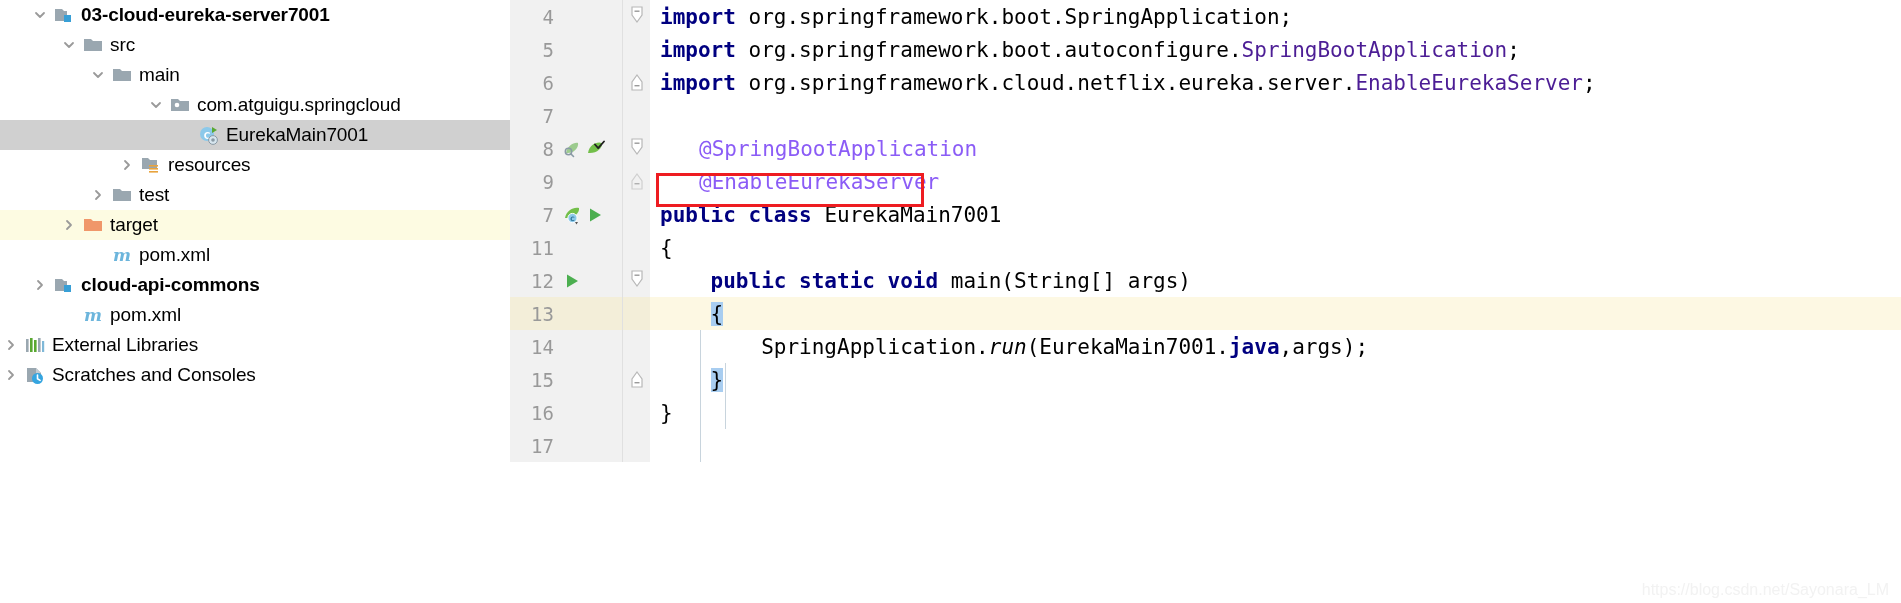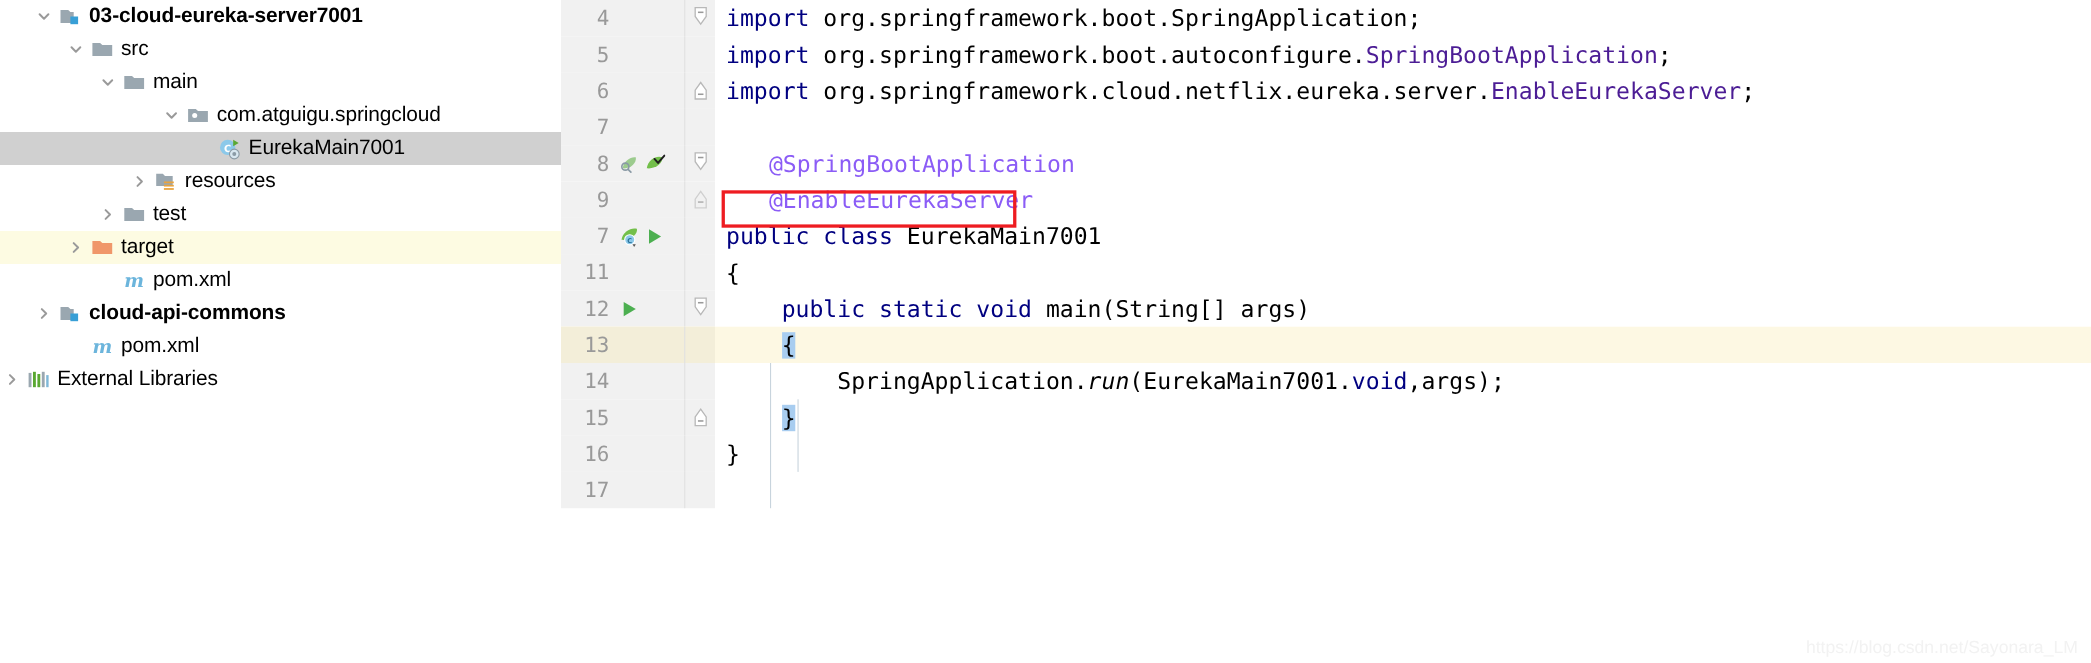--- a/index.html
+++ b/index.html
@@ -111,21 +111,21 @@
     flex:1 1 auto;
     height:33px;
     display:flex;align-items:center;
     font-size:21px;
     white-space:pre;
     padding-left:10px;
     box-sizing:border-box;
     color:#000000;
     font-family:"DejaVu Sans Mono","Liberation Mono",monospace;
   }
-  .kw{color:#000080;font-weight:normal;}
+  .kw{color:#000080;font-weight:bold;}
   .ann{color:#8b5cf6;margin-left:39px;}
   .cls{color:#4c1d95;text-align:center;}
   .plain{color:#000000;}
   .italic{font-style:italic;}
   .brace-hl{background:#a8cdf0;}
 
   
   .indent-guide{
     position:absolute;
     width:1px;
@@ -322,20 +322,37 @@
           <div class="ic">
             <svg width="22" height="22" viewBox="0 0 22 22">
               <rect x="2" y="5" width="2.6" height="13" fill="#9aa7b0"></rect>
               <rect x="6" y="4" width="2.6" height="14" fill="#5aa832"></rect>
               <rect x="10" y="6" width="2.6" height="12" fill="#5aa832"></rect>
               <rect x="14" y="4" width="2.6" height="14" fill="#9aa7b0"></rect>
               <rect x="18" y="7" width="2.2" height="11" fill="#7fb8d8"></rect>
             </svg>
           </div>
           <span class="lbl">External Libraries</span>
+        </div>
+        <div class="tree-row">
+          <div style="flex: 0 0 0px; height: 30px;"></div>
+          <div class="arrow">
+            <svg width="14" height="14" viewBox="0 0 14 14">
+              <path d="M5 3l4 4-4 4" stroke="#9a9a9a" stroke-width="1.8" fill="none" stroke-linecap="round" stroke-linejoin="round"></path>
+            </svg>
+          </div>
+          <div class="ic">
+            <svg width="22" height="22" viewBox="0 0 22 22">
+              <path d="M3 4h9l5 5v9H3z" fill="#9aa7b0"></path>
+              <path d="M12 4l5 5h-5z" fill="#c3ccd3"></path>
+              <circle cx="13.5" cy="14.5" r="5.5" fill="#35a5e0"></circle>
+              <path d="M13.5 11v3.8l2.6 1.6" stroke="#ffffff" stroke-width="1.6" fill="none" stroke-linecap="round"></path>
+            </svg>
+          </div>
+          <span class="lbl">Scratches and Consoles</span>
         </div>
       </div>
   </div>
 
   <div class="editor">
     <div class="code-area" id="code-lines">
         <div class="line">
           <div class="gutter">
             <div class="lnum">4</div>
             <div class="gicons"></div>
@@ -483,21 +500,21 @@
           </div>
           <div class="foldcol"></div>
           <div class="codetext"><span class="plain">    </span><span class="brace-hl">{</span></div>
         </div>
         <div class="line">
           <div class="gutter">
             <div class="lnum">14</div>
             <div class="gicons"></div>
           </div>
           <div class="foldcol"></div>
-          <div class="codetext"><span class="plain">        </span><span class="plain">SpringApplication.</span><span class="italic">run</span><span class="plain">(EurekaMain7001.</span><span class="kw">void</span><span class="plain">,args);</span></div>
+          <div class="codetext"><span class="plain">        </span><span class="plain">SpringApplication.</span><span class="italic">run</span><span class="plain">(EurekaMain7001.</span><span class="kw">java</span><span class="plain">,args);</span></div>
         </div>
         <div class="line">
           <div class="gutter">
             <div class="lnum">15</div>
             <div class="gicons"></div>
           </div>
           <div class="foldcol">
             <span>
               <svg width="16" height="26" viewBox="0 0 16 26">
                 <path d="M8 5l5 7v8H3v-8z" fill="#ffffff" stroke="#b8b8b8" stroke-width="1.2"></path>

